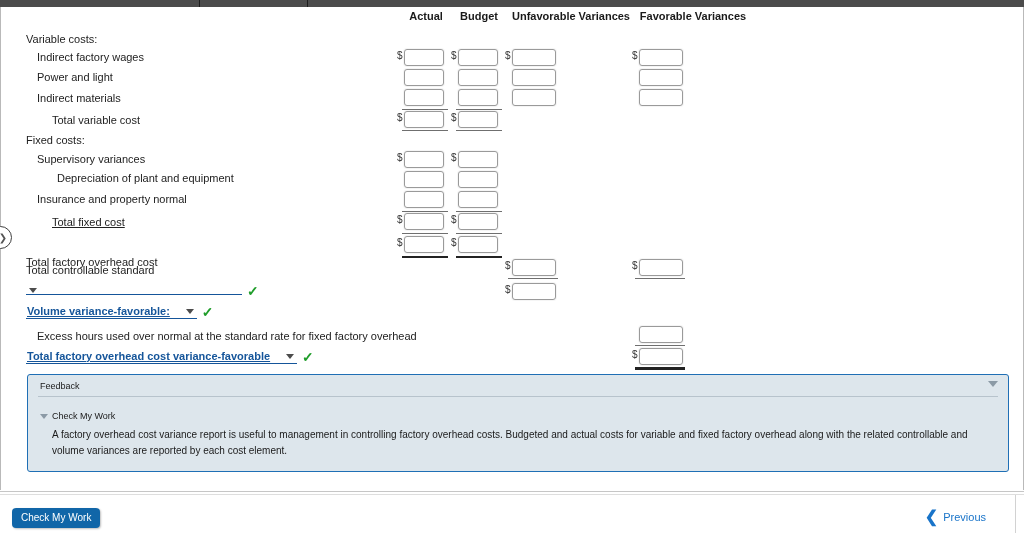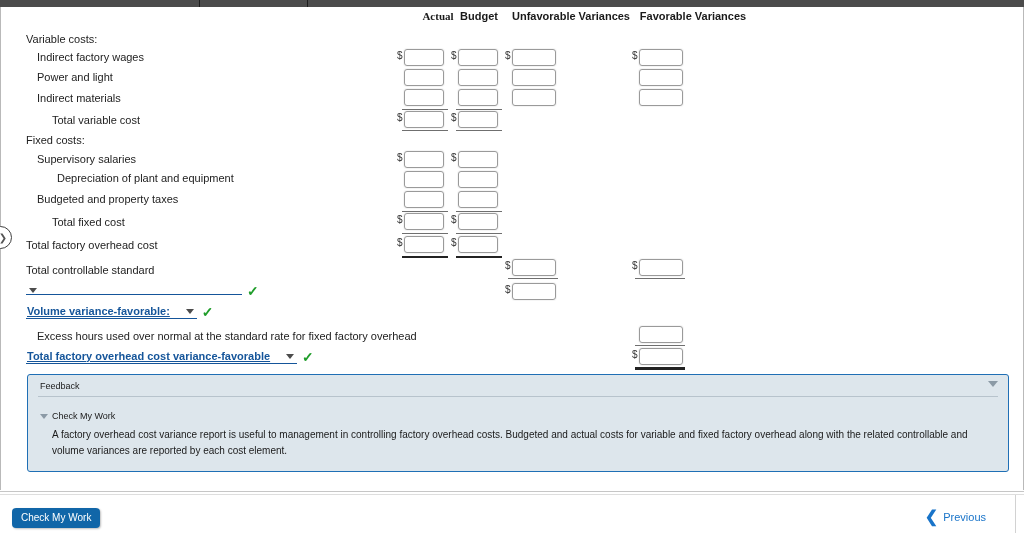--- a/index.html
+++ b/index.html
@@ -273,36 +273,36 @@
 
   <div class="frame-left"></div>
   <div class="frame-right"></div>
 
   <div class="collapse-handle">
     <span>❯</span>
   </div>
 
   <div class="sheet">
 
-    <div class="col-head" style="left:415px; width:46px;font-family:Liberation Serif, serif;">Actual</div>
+    <div class="col-head" style="left:403px; width:46px;">Actual</div>
     <div class="col-head" style="left:456px; width:46px;">Budget</div>
     <div class="col-head" style="left:505px; width:132px;">Unfavorable Variances</div>
     <div class="col-head" style="left:633px; width:120px;">Favorable Variances</div>
 
     <div class="row-label" style="left:26px; top:26px;">Variable costs:</div>
     <div class="row-label" style="left:37px; top:44px;">Indirect factory wages</div>
     <div class="row-label" style="left:37px; top:64px;">Power and light</div>
     <div class="row-label" style="left:37px; top:85px;">Indirect materials</div>
     <div class="row-label" style="left:52px; top:107px;">Total variable cost</div>
     <div class="row-label" style="left:26px; top:127px;">Fixed costs:</div>
-    <div class="row-label" style="left:37px; top:146px;">Supervisory salaries</div>
+    <div class="row-label" style="left:37px; top:146px;">Supervisory variances</div>
     <div class="row-label" style="left:37px; top:165px;padding-left:20px;">Depreciation of plant and equipment</div>
-    <div class="row-label" style="left:37px; top:186px;">Budgeted and property taxes</div>
-    <div class="row-label" style="left:52px; top:209px;">Total fixed cost</div>
-    <div class="row-label" style="left:26px; top:232px;">Total factory overhead cost</div>
+    <div class="row-label" style="left:37px; top:186px;">Insurance and property normal</div>
+    <div class="row-label" style="left:52px; top:209px;text-decoration:underline;">Total fixed cost</div>
+    <div class="row-label" style="left:26px; top:249px;">Total factory overhead cost</div>
     <div class="row-label" style="left:26px; top:257px;">Total controllable standard</div>
     <div class="row-label" style="left:37px; top:323px;">Excess hours used over normal at the standard rate for fixed factory overhead</div>
 
     <div class="cell" style="left:404px; top:42px;">
       <span class="dollar">$</span>
       <input class="box" type="text" style="">
     </div>
     <div class="cell" style="left:404px; top:62px;">
       <input class="box" type="text" style="">
     </div>

